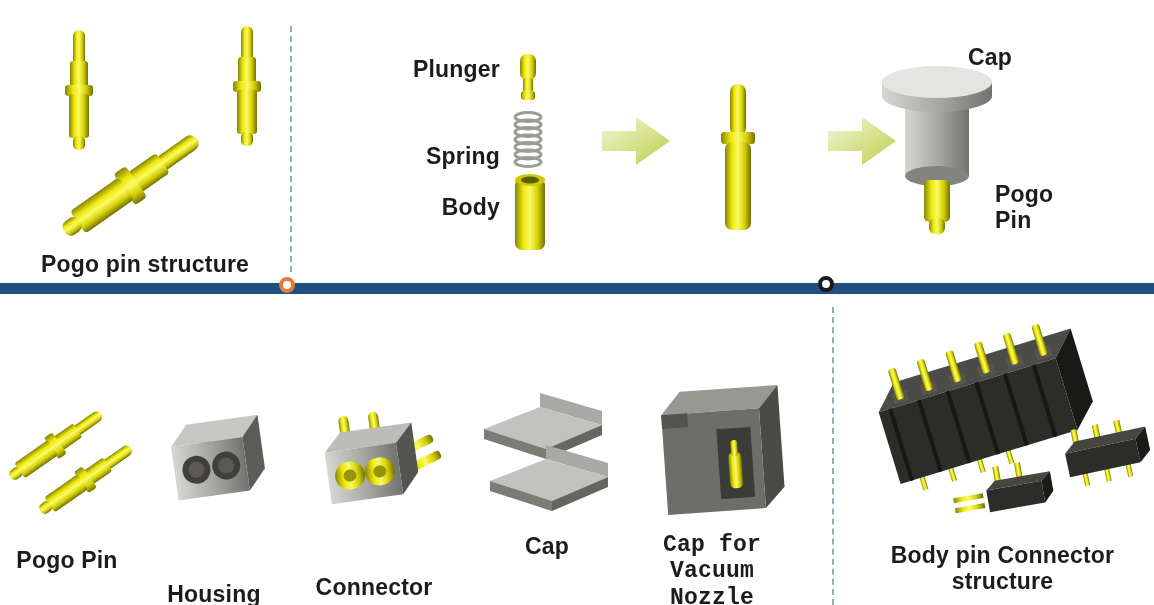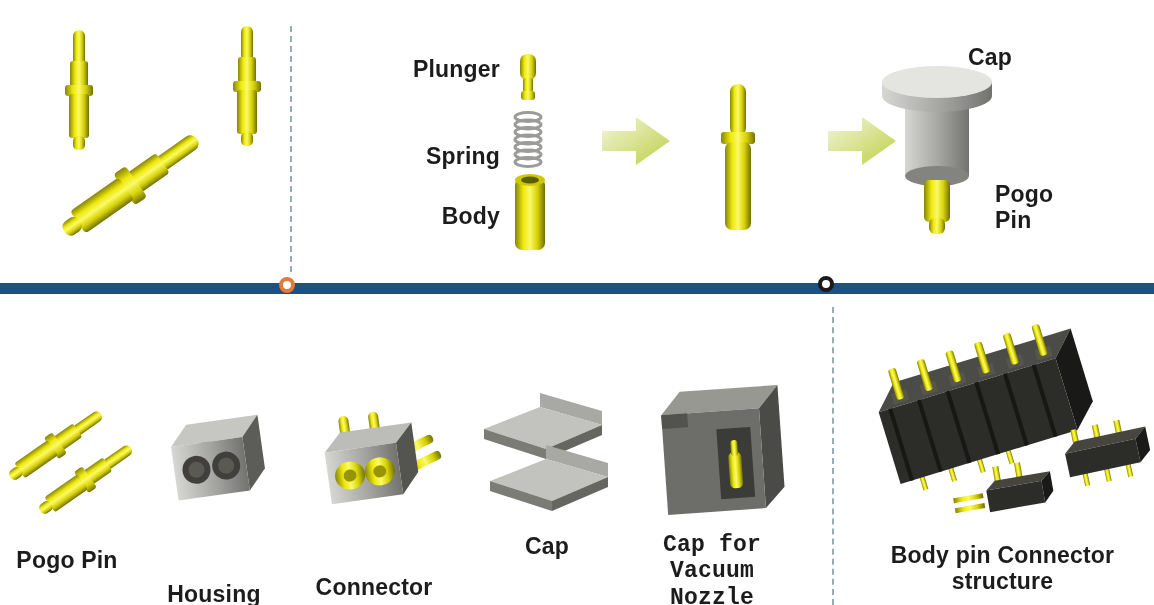--- a/index.html
+++ b/index.html
@@ -59,26 +59,27 @@
     </defs>
   </svg>
 
   <div class="ill" style="left:12px; top:18px;">
     <svg width="275" height="242" viewBox="0 0 275 242">
       <use href="#pin" transform="translate(50,12)"></use>
       <use href="#pin" transform="translate(218,8)"></use>
       <use href="#pin" transform="translate(172,102) rotate(55) scale(1.35)"></use>
     </svg>
   </div>
+  <div class="lbl center" style="left:30px; top:251px; width:230px;">Pogo pin  structure</div>
 
   <div class="dash" style="left:290px; top:26px; height:246px;"></div>
 
   <div class="lbl right" style="left:408px; top:56px; width:92px;">Plunger</div>
   <div class="lbl right" style="left:408px; top:127px; width:92px;margin-top:16px;">Spring</div>
-  <div class="lbl right" style="left:408px; top:203px; width:92px;">Body</div>
+  <div class="lbl right" style="left:408px; top:194px; width:92px;">Body</div>
 
   <div class="ill" style="left:512px; top:52px;">
     <svg width="32" height="52" viewBox="0 0 32 52">
       <rect x="8" y="2" width="16" height="26" rx="7" fill="url(#yg)"></rect>
       <rect x="11" y="26" width="10" height="14" rx="2" fill="url(#yg)"></rect>
       <rect x="9" y="39" width="14" height="9" rx="3" fill="url(#yg)"></rect>
     </svg>
   </div>
   <div class="ill" style="left:511px; top:110px;">
     <svg width="34" height="60" viewBox="0 0 34 60">

